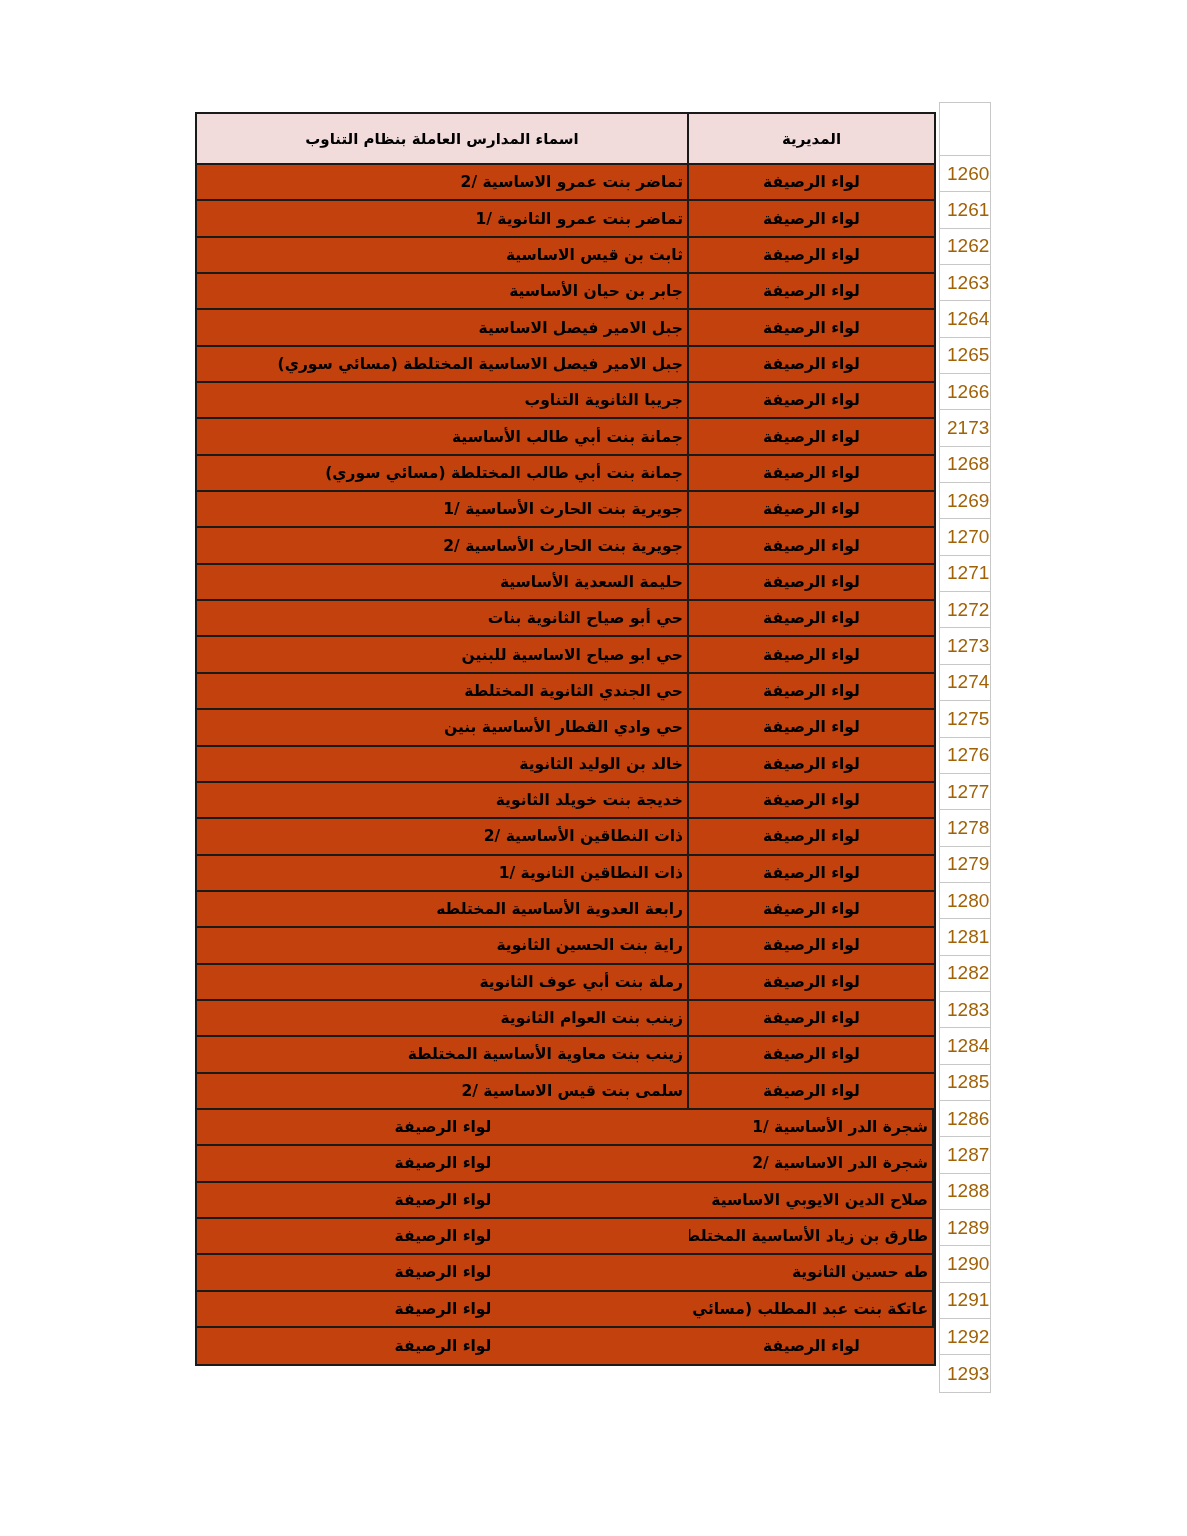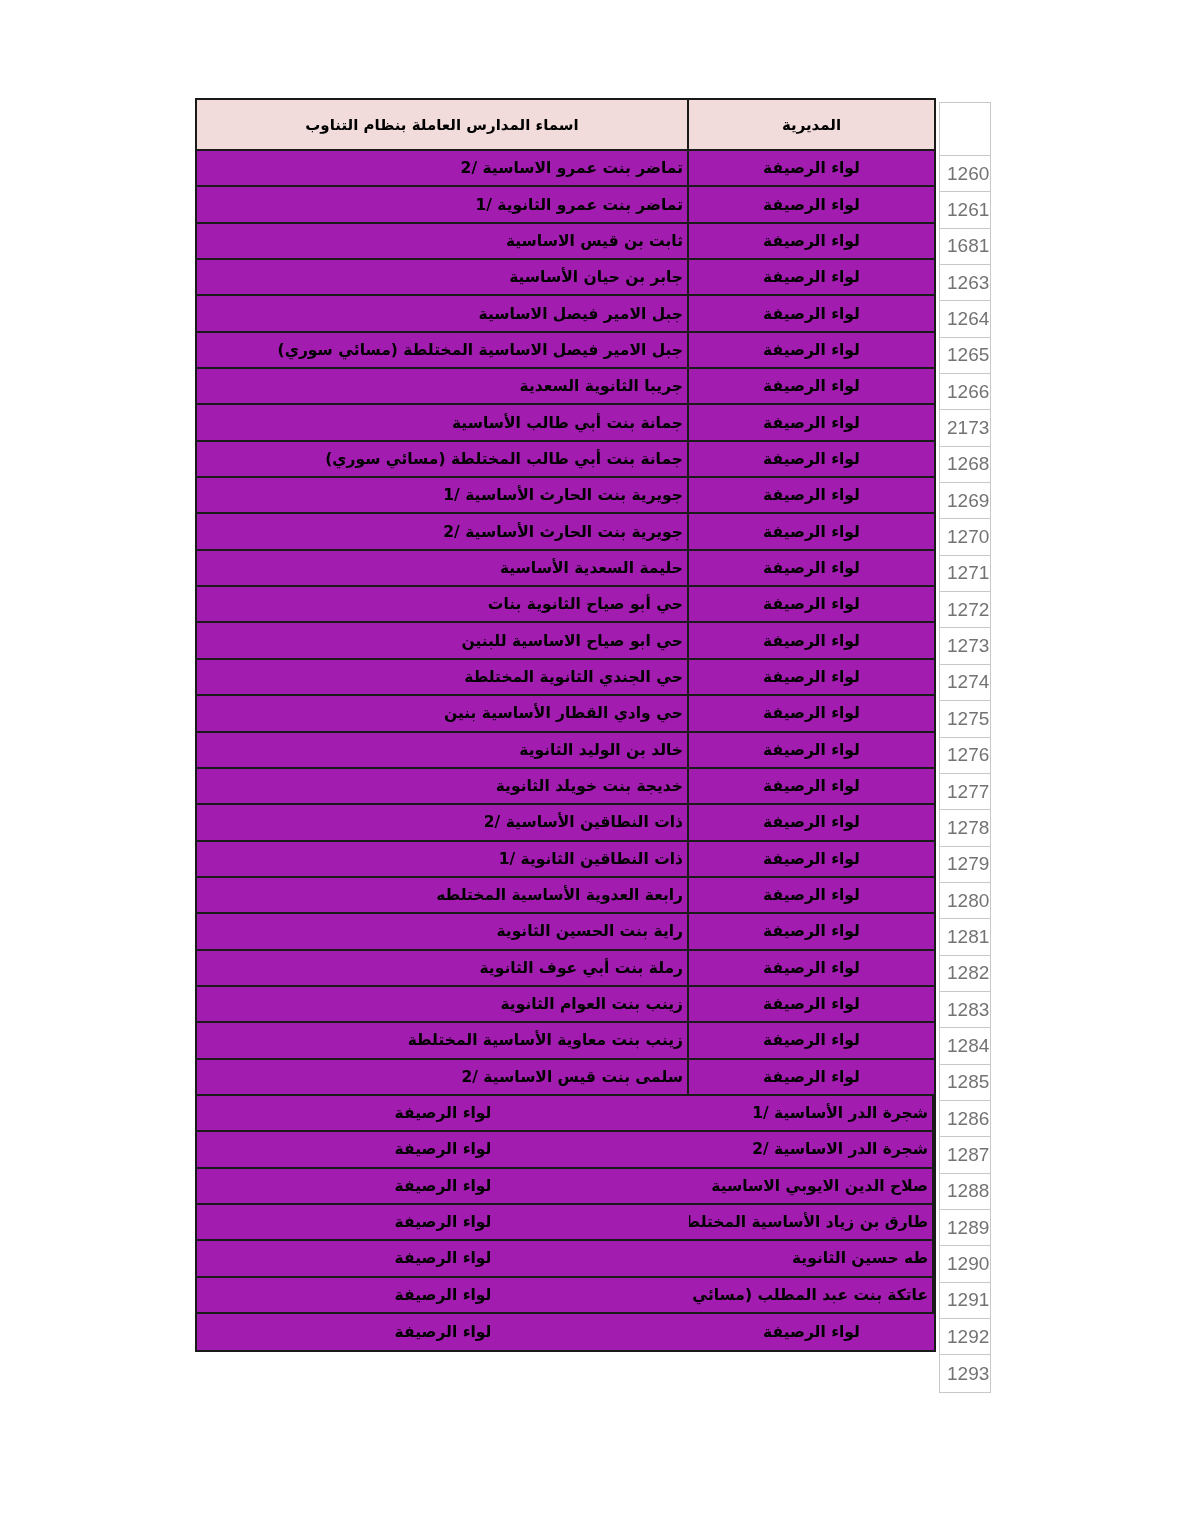--- a/index.html
+++ b/index.html
@@ -12,29 +12,29 @@
   body{background:#e8e8e8;font-family:"DejaVu Sans",sans-serif;}
   .page{
     position:relative;
     width:1187px;height:1536px;
     background:#ffffff;
     margin:0 auto;
     overflow:hidden;
   }
   
   .main-table{
-    position:absolute;left:195px;top:98px;
+    position:absolute;left:195px;top:112px;
     width:741px;
     display:grid;
     grid-template-columns:492px 245px;
     grid-template-rows:51px;
     grid-auto-rows:36.35px;
     border:2px solid var(--line);
     box-sizing:border-box;
-    background:#a21caf;
+    background:#c2410c;
   }
   .main-table > div{
     box-sizing:border-box;
     border-bottom:2px solid var(--line);
     display:flex;
     align-items:center;
     color:var(--text);
     overflow:hidden;
     white-space:nowrap;
   }
@@ -74,21 +74,21 @@
   }
   .num-cell{
     box-sizing:border-box;
     height:36.35px;
     border-bottom:1px solid var(--grid);
     display:flex;
     align-items:center;
     padding-left:7px;
     font-family:"Liberation Sans","DejaVu Sans",sans-serif;
     font-size:19px;
-    color:#737373;
+    color:#a16207;
   }
   .num-cell:last-child{border-bottom:none;}
 </style>
 </head>
 <body>
 
 <div class="page">
 
   <div class="main-table">
     <div class="head-cell col-school" dir="rtl">اسماء المدارس العاملة بنظام التناوب</div>
@@ -99,21 +99,21 @@
       <div class="cell-school col-school" dir="rtl">تماضر بنت عمرو الثانوية /1</div>
       <div class="cell-dir col-dir" dir="rtl">لواء الرصيفة</div>
       <div class="cell-school col-school" dir="rtl">ثابت بن قيس الاساسية</div>
       <div class="cell-dir col-dir" dir="rtl">لواء الرصيفة</div>
       <div class="cell-school col-school" dir="rtl">جابر بن حيان الأساسية</div>
       <div class="cell-dir col-dir" dir="rtl">لواء الرصيفة</div>
       <div class="cell-school col-school" dir="rtl">جبل الامير فيصل الاساسية</div>
       <div class="cell-dir col-dir" dir="rtl">لواء الرصيفة</div>
       <div class="cell-school col-school" dir="rtl">جبل الامير فيصل الاساسية المختلطة (مسائي سوري)</div>
       <div class="cell-dir col-dir" dir="rtl">لواء الرصيفة</div>
-      <div class="cell-school col-school" dir="rtl">جريبا الثانوية السعدية</div>
+      <div class="cell-school col-school" dir="rtl">جريبا الثانوية التناوب</div>
       <div class="cell-dir col-dir" dir="rtl">لواء الرصيفة</div>
       <div class="cell-school col-school" dir="rtl">جمانة بنت أبي طالب الأساسية</div>
       <div class="cell-dir col-dir" dir="rtl">لواء الرصيفة</div>
       <div class="cell-school col-school" dir="rtl">جمانة بنت أبي طالب المختلطة (مسائي سوري)</div>
       <div class="cell-dir col-dir" dir="rtl">لواء الرصيفة</div>
       <div class="cell-school col-school" dir="rtl">جويرية بنت الحارث الأساسية /1</div>
       <div class="cell-dir col-dir" dir="rtl">لواء الرصيفة</div>
       <div class="cell-school col-school" dir="rtl">جويرية بنت الحارث الأساسية /2</div>
       <div class="cell-dir col-dir" dir="rtl">لواء الرصيفة</div>
       <div class="cell-school col-school" dir="rtl">حليمة السعدية الأساسية</div>
@@ -160,21 +160,21 @@
       <div class="cell-school col-school" dir="rtl">عاتكة بنت عبد المطلب (مسائي سوري)</div>
       <div class="cell-dir col-dir" dir="rtl">لواء الرصيفة</div>
       <div class="cell-dir col-dir" dir="rtl">لواء الرصيفة</div>
     </div>
 
   <div class="num-col">
     <div class="num-spacer"></div>
 
   <div class="num-cell">1260</div>
       <div class="num-cell">1261</div>
-      <div class="num-cell">1681</div>
+      <div class="num-cell">1262</div>
       <div class="num-cell">1263</div>
       <div class="num-cell">1264</div>
       <div class="num-cell">1265</div>
       <div class="num-cell">1266</div>
       <div class="num-cell">2173</div>
       <div class="num-cell">1268</div>
       <div class="num-cell">1269</div>
       <div class="num-cell">1270</div>
       <div class="num-cell">1271</div>
       <div class="num-cell">1272</div>

